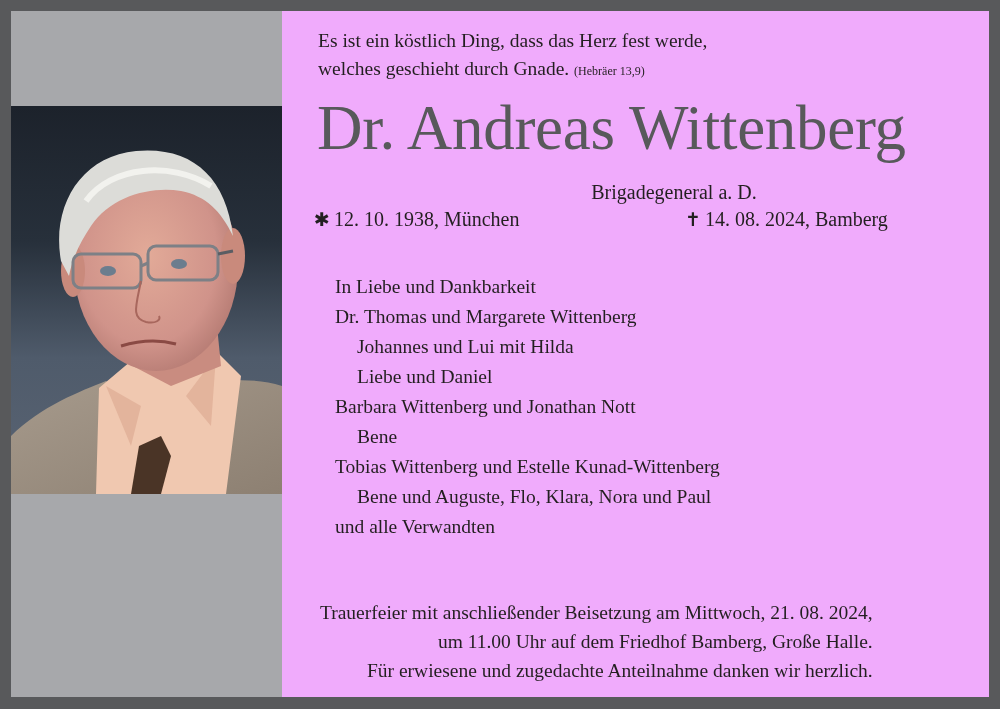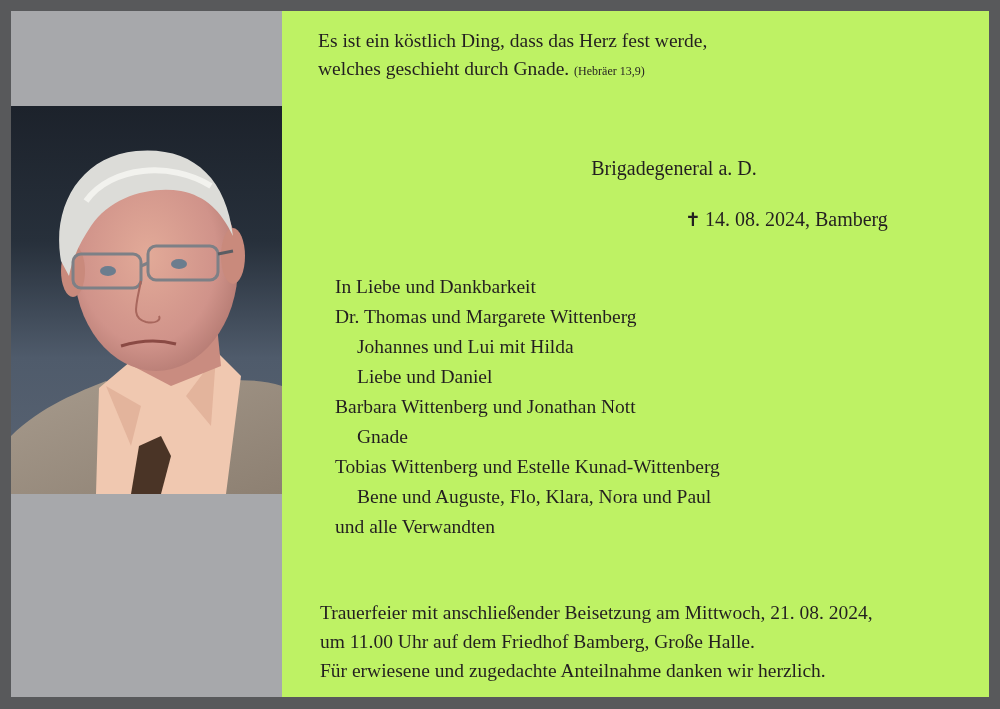--- a/index.html
+++ b/index.html
@@ -27,21 +27,21 @@
       left: 11px; top: 106px;
       width: 271px; height: 388px;
       overflow: hidden;
       background: linear-gradient(180deg, #1d232c 0%, #2a333f 35%, #4a5666 60%, #5c6877 80%, #535c68 100%);
     }
     .photo svg { display: block; }
     .content {
       position: absolute;
       left: 282px; top: 11px;
       width: 707px; height: 686px;
-      background: #bef264;
+      background: #f0abfc;
       font-family: "DejaVu Serif", "Liberation Serif", serif;
       color: #231f20;
     }
     .quote {
       position: absolute;
       left: 36px; top: 16px;
       font-family: "Liberation Serif", serif;
       font-size: 19.5px;
       line-height: 28px;
       color: #231f20;
@@ -55,21 +55,21 @@
       width: 620px;
       font-family: "Liberation Serif", serif;
       font-size: 63px;
       line-height: 70px;
       color: #58595b;
       letter-spacing: -0.3px;
       white-space: nowrap;
     }
     .rank {
       position: absolute;
-      left: 0; top: 144px;
+      left: 0; top: 168px;
       width: 668px;
       text-align: center;
       font-family: "Liberation Serif", serif;
       font-size: 20px;
       line-height: 26px;
       color: #231f20;
       padding-left: 116px;
       box-sizing: border-box;
     }
     .dates {
@@ -101,20 +101,21 @@
     }
     .family .line { white-space: nowrap; margin-left: 15px; }
     .family .indent { padding-left: 22px; }
     .funeral {
       position: absolute;
       left: 38px; top: 587px;
       font-family: "Liberation Serif", serif;
       font-size: 19.5px;
       line-height: 29px;
       color: #231f20;
+      text-align: right;
     }
     .funeral .line { white-space: nowrap; }
   </style>
 </head>
 <body>
 
 <div class="frame">
 
   <div class="left-panel"></div>
 
@@ -171,36 +172,40 @@
     </svg>
   </div>
 
   <div class="content">
 
     <div class="quote">
       <div>Es ist ein köstlich Ding, dass das Herz fest werde,</div>
       <div><span>welches geschieht durch Gnade.</span> <span class="ref">(Hebräer 13,9)</span></div>
     </div>
 
+    <div class="name">Dr. Andreas Wittenberg</div>
 
     <div class="rank">Brigadegeneral a. D.</div>
 
     <div class="dates">
+      <div class="birth">
+        <span class="sym">✱</span><span>12. 10. 1938, München</span>
+      </div>
       <div class="death">
         <span class="sym">✝</span><span>14. 08. 2024, Bamberg</span>
       </div>
     </div>
 
     <div class="family">
       <div class="line">In Liebe und Dankbarkeit</div>
       <div class="line">Dr. Thomas und Margarete Wittenberg</div>
       <div class="line indent">Johannes und Lui mit Hilda</div>
       <div class="line indent">Liebe und Daniel</div>
       <div class="line">Barbara Wittenberg und Jonathan Nott</div>
-      <div class="line indent">Gnade</div>
+      <div class="line indent">Bene</div>
       <div class="line">Tobias Wittenberg und Estelle Kunad-Wittenberg</div>
       <div class="line indent">Bene und Auguste, Flo, Klara, Nora und Paul</div>
       <div class="line">und alle Verwandten</div>
     </div>
 
     <div class="funeral">
       <div class="line">Trauerfeier mit anschließender Beisetzung am Mittwoch, 21. 08. 2024,</div>
       <div class="line">um 11.00 Uhr auf dem Friedhof Bamberg, Große Halle.</div>
       <div class="line">Für erwiesene und zugedachte Anteilnahme danken wir herzlich.</div>
     </div>

